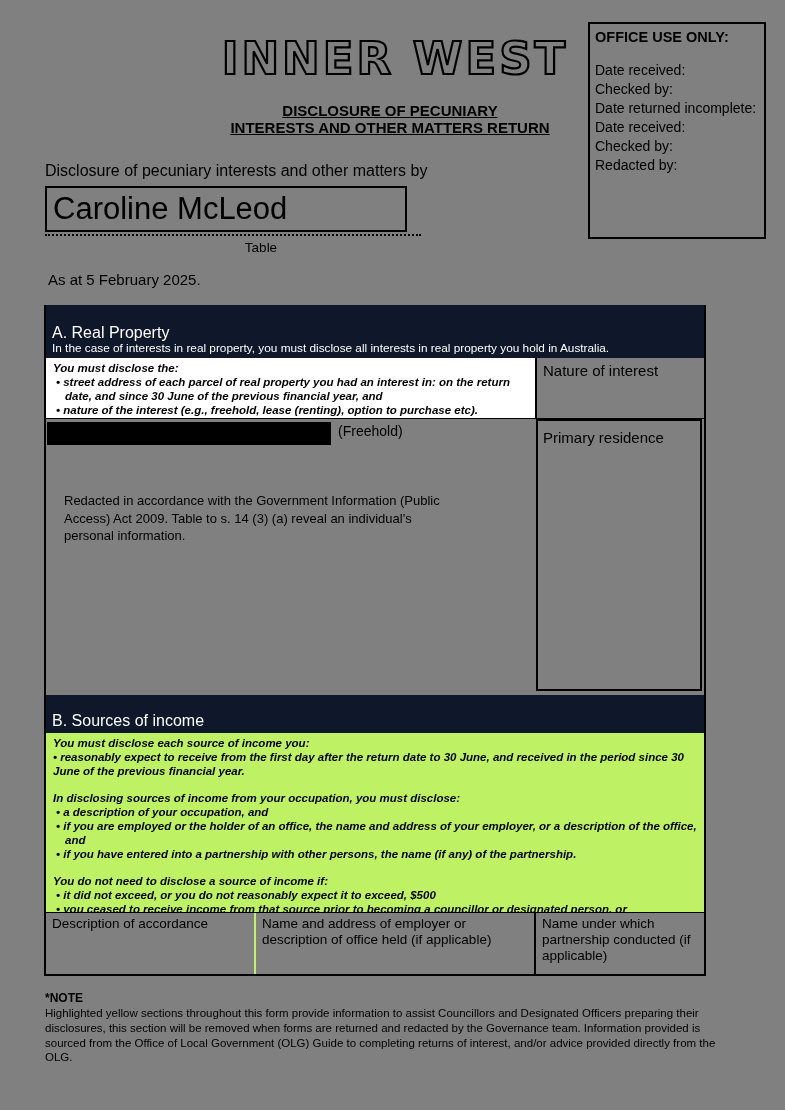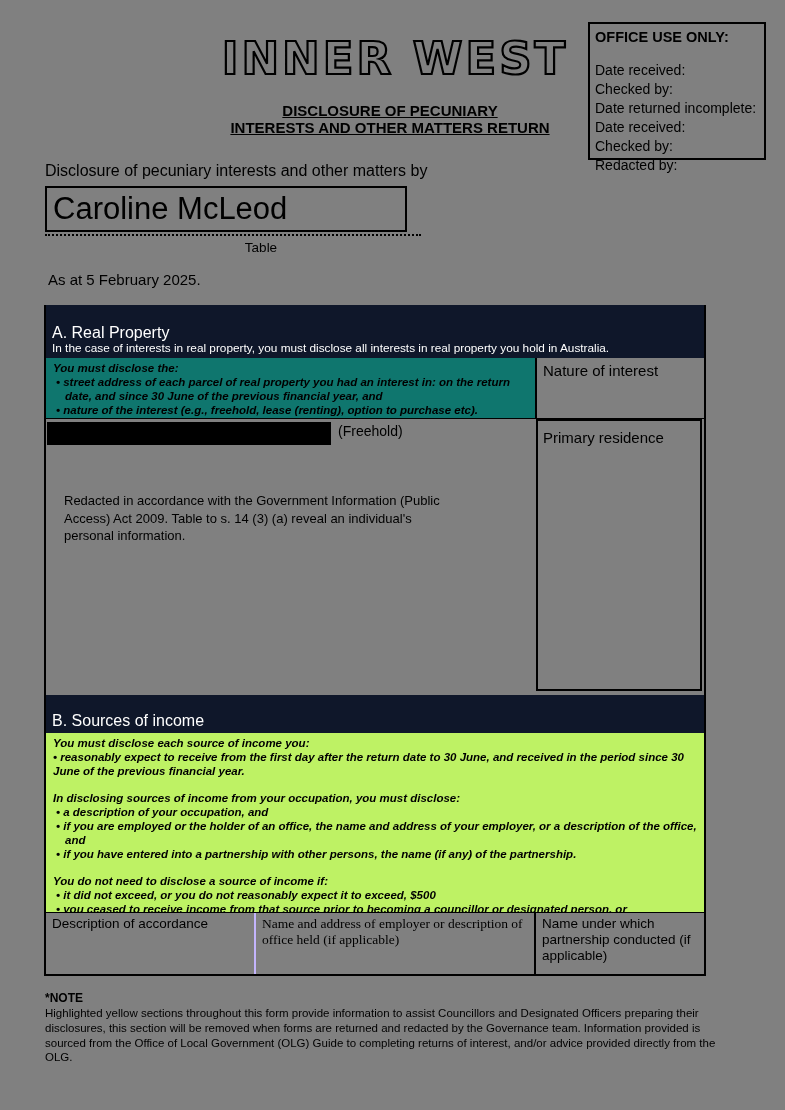--- a/index.html
+++ b/index.html
@@ -29,21 +29,21 @@
     white-space: nowrap;
   }
   .doc-title {
     left: 170px; top: 103px; width: 440px;
     text-align: center; font-size: 15px; font-weight: bold;
     line-height: 16.5px;
   }
   .doc-title .t-line { text-decoration: underline; }
 
   .office-box {
-    left: 588px; top: 22px; width: 178px; height: 138px;
+    left: 588px; top: 22px; width: 178px; height: 217px;
     border: 2px solid #000;
     padding: 5px 3px 0 5px;
   }
   .office-title { font-size: 14.5px; font-weight: bold; margin-bottom: 16px; }
   .office-field { font-size: 14px; line-height: 19px; }
 
   
   .intro   { left: 45px; top: 162px; font-size: 16px; }
   .name-box {
     left: 45px; top: 186px; width: 362px; height: 46px;
@@ -68,21 +68,21 @@
   .g-gap  { height: 13px; }
 
   
   .table-a {
     left: 44px; top: 305px; width: 662px;
     border-left: 2px solid #000; border-right: 2px solid #000;
   }
   .hdr-a { padding: 19px 6px 3px 6px; height: 53px; }
   .row-guide-a { display: flex; height: 61px; border-bottom: 1px solid #000; }
   .cell-guide-a {
-    width: 489px; background: #0f766e; padding: 3px 7px;
+    width: 489px; background: #ffffff; padding: 3px 7px;
   }
   .cell-nature-head {
     flex: 1; border-left: 2px solid #000;
     padding: 4px 6px; font-size: 15px;
   }
   .row-body-a { position: relative; height: 276px; }
   .redact-bar { left: 1px; top: 3px; width: 284px; height: 23px; background: #000; }
   .tenure     { left: 292px; top: 4px; font-size: 14px; }
   .redact-note{ left: 18px; top: 73px; width: 382px; font-size: 13px; line-height: 17.5px; }
   .nature-box {
@@ -93,21 +93,21 @@
   
   .table-b {
     left: 44px; top: 695px; width: 662px;
     border: 2px solid #000; border-top: none;
   }
   .hdr-b { padding: 17px 6px 3px 6px; height: 38px; }
   .guide-b { background: #bef264; height: 179px; padding: 3px 7px 2px 7px; overflow: hidden; }
   .row-cols { display: flex; height: 62px; border-top: 1px solid #000; }
   .row-cols .col { padding: 3px 6px; font-size: 13.5px; line-height: 16px; }
   .col-1 { width: 208px; }
-  .col-2 { width: 280px; border-left: 2px solid #c4b5fd; font-family: Liberation Serif, serif; }
+  .col-2 { width: 280px; border-left: 2px solid #bef264; }
   .col-3 { flex: 1; border-left: 2px solid #000; }
 
   
   .note-title { left: 45px; top: 991px; font-size: 12px; font-weight: bold; }
   .note-body  { left: 45px; top: 1006px; width: 698px; font-size: 11.5px; line-height: 14.8px; }
 </style>
 </head>
 <body>
 
 <div class="page">

